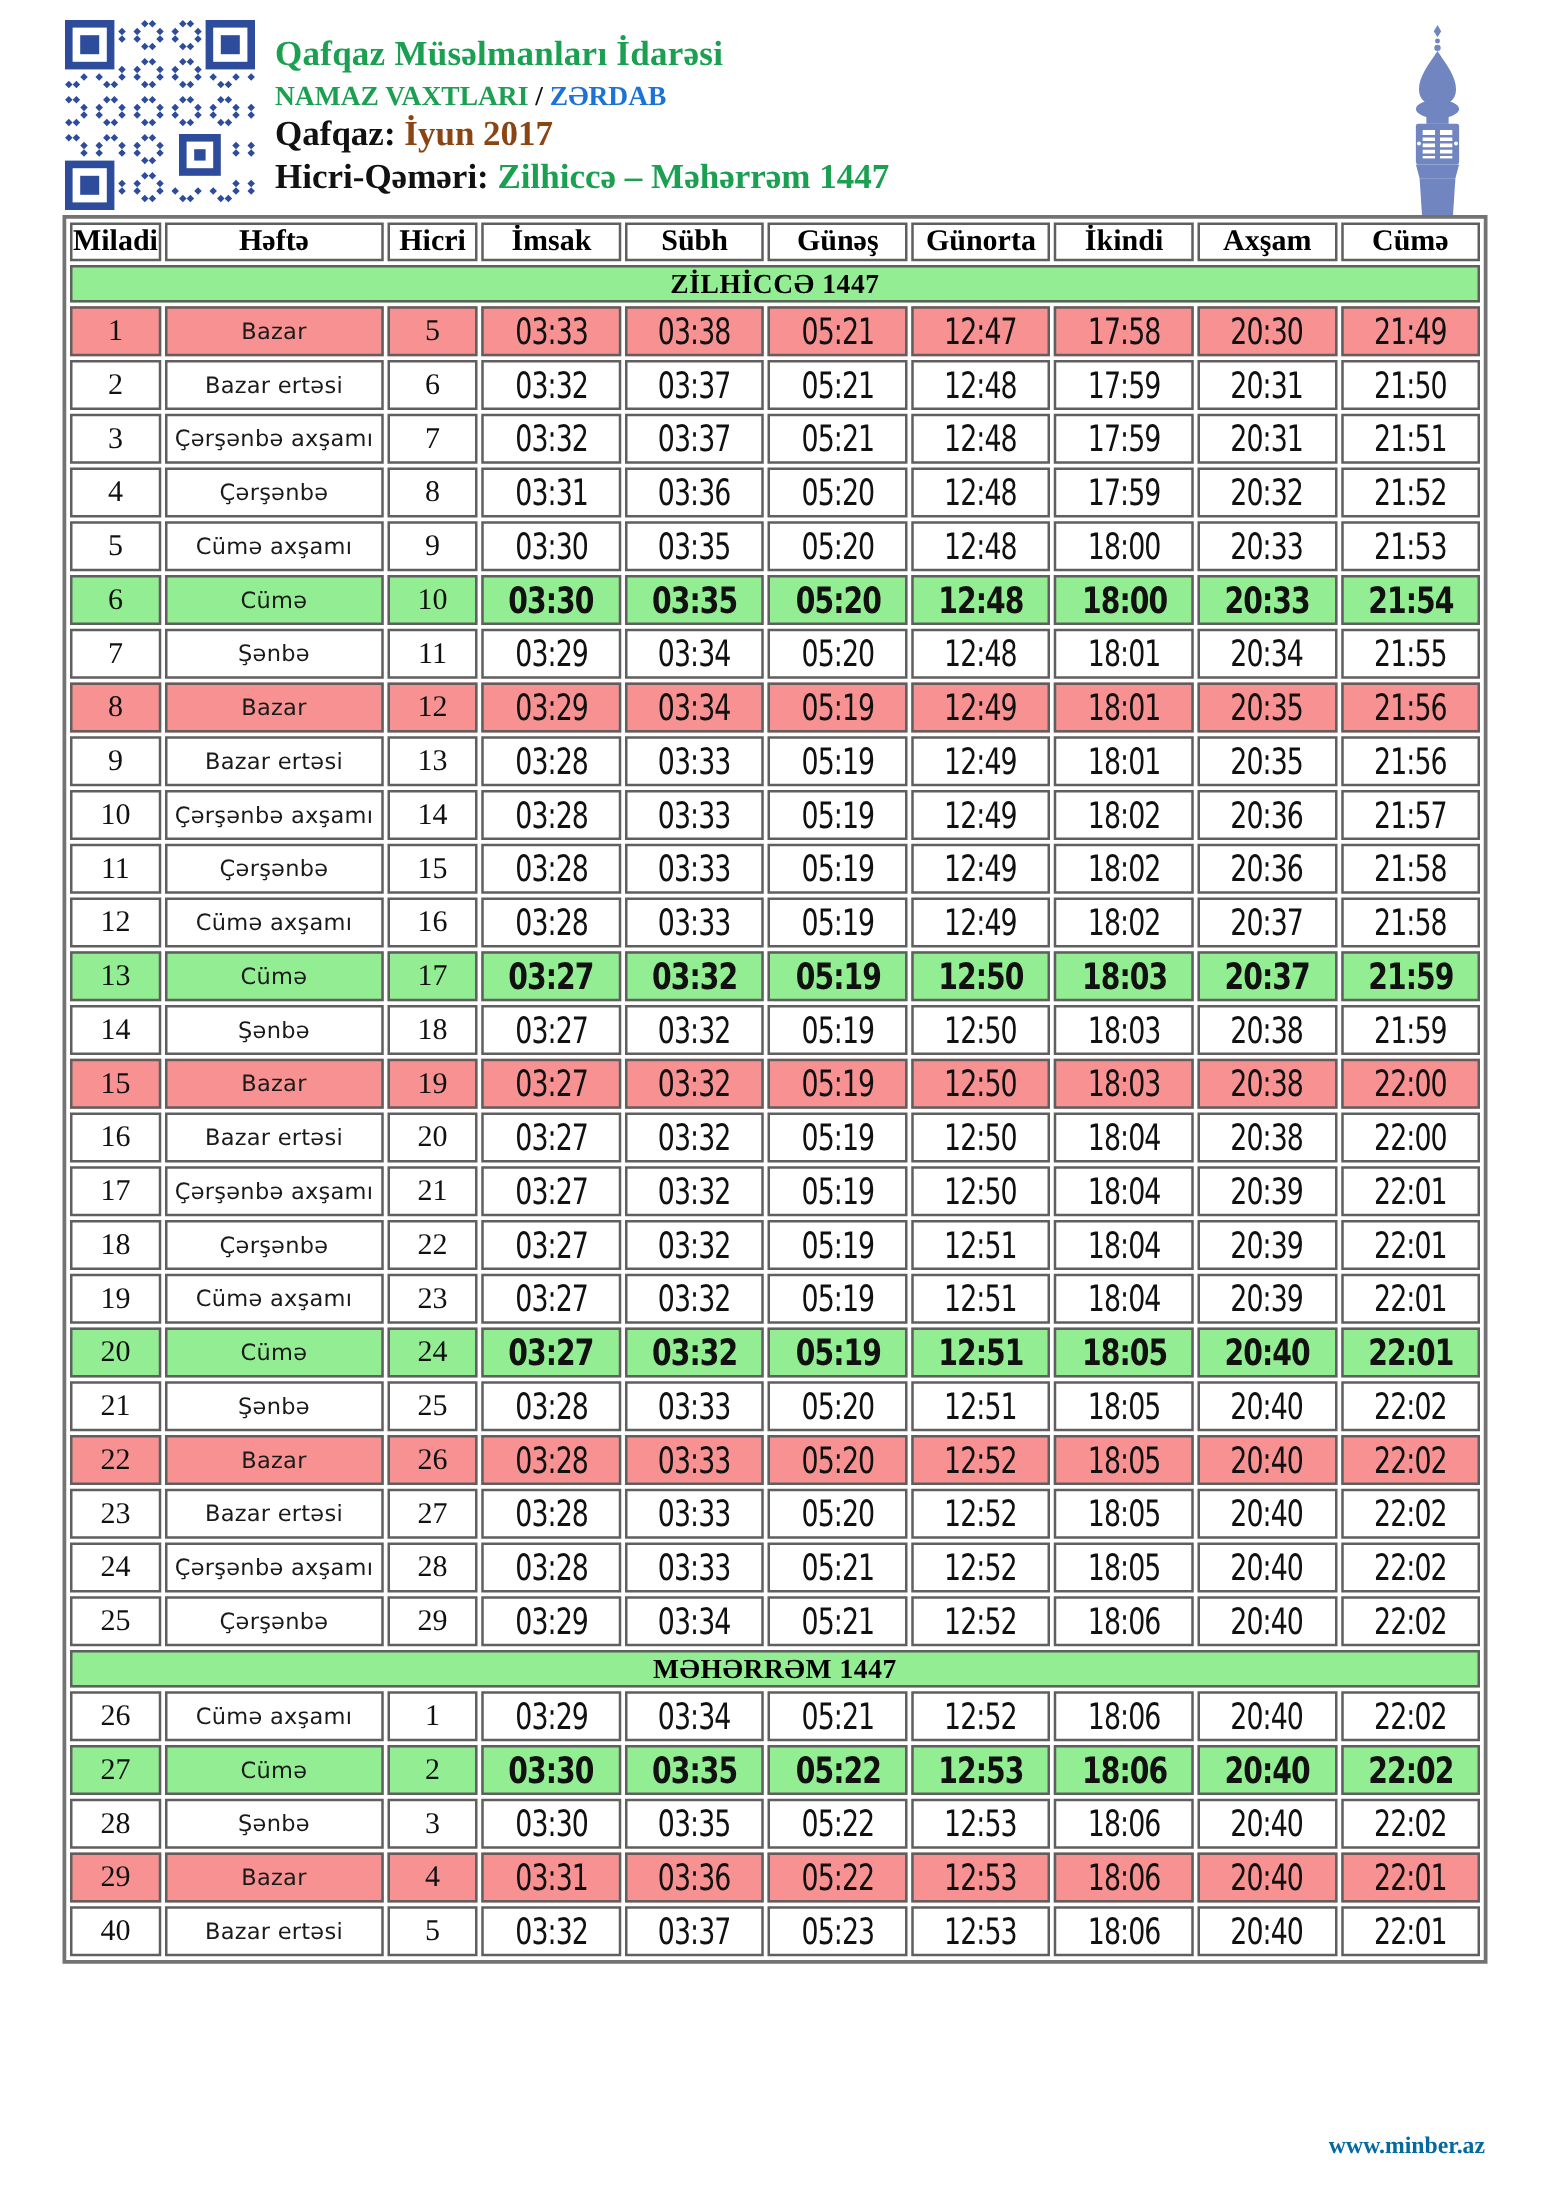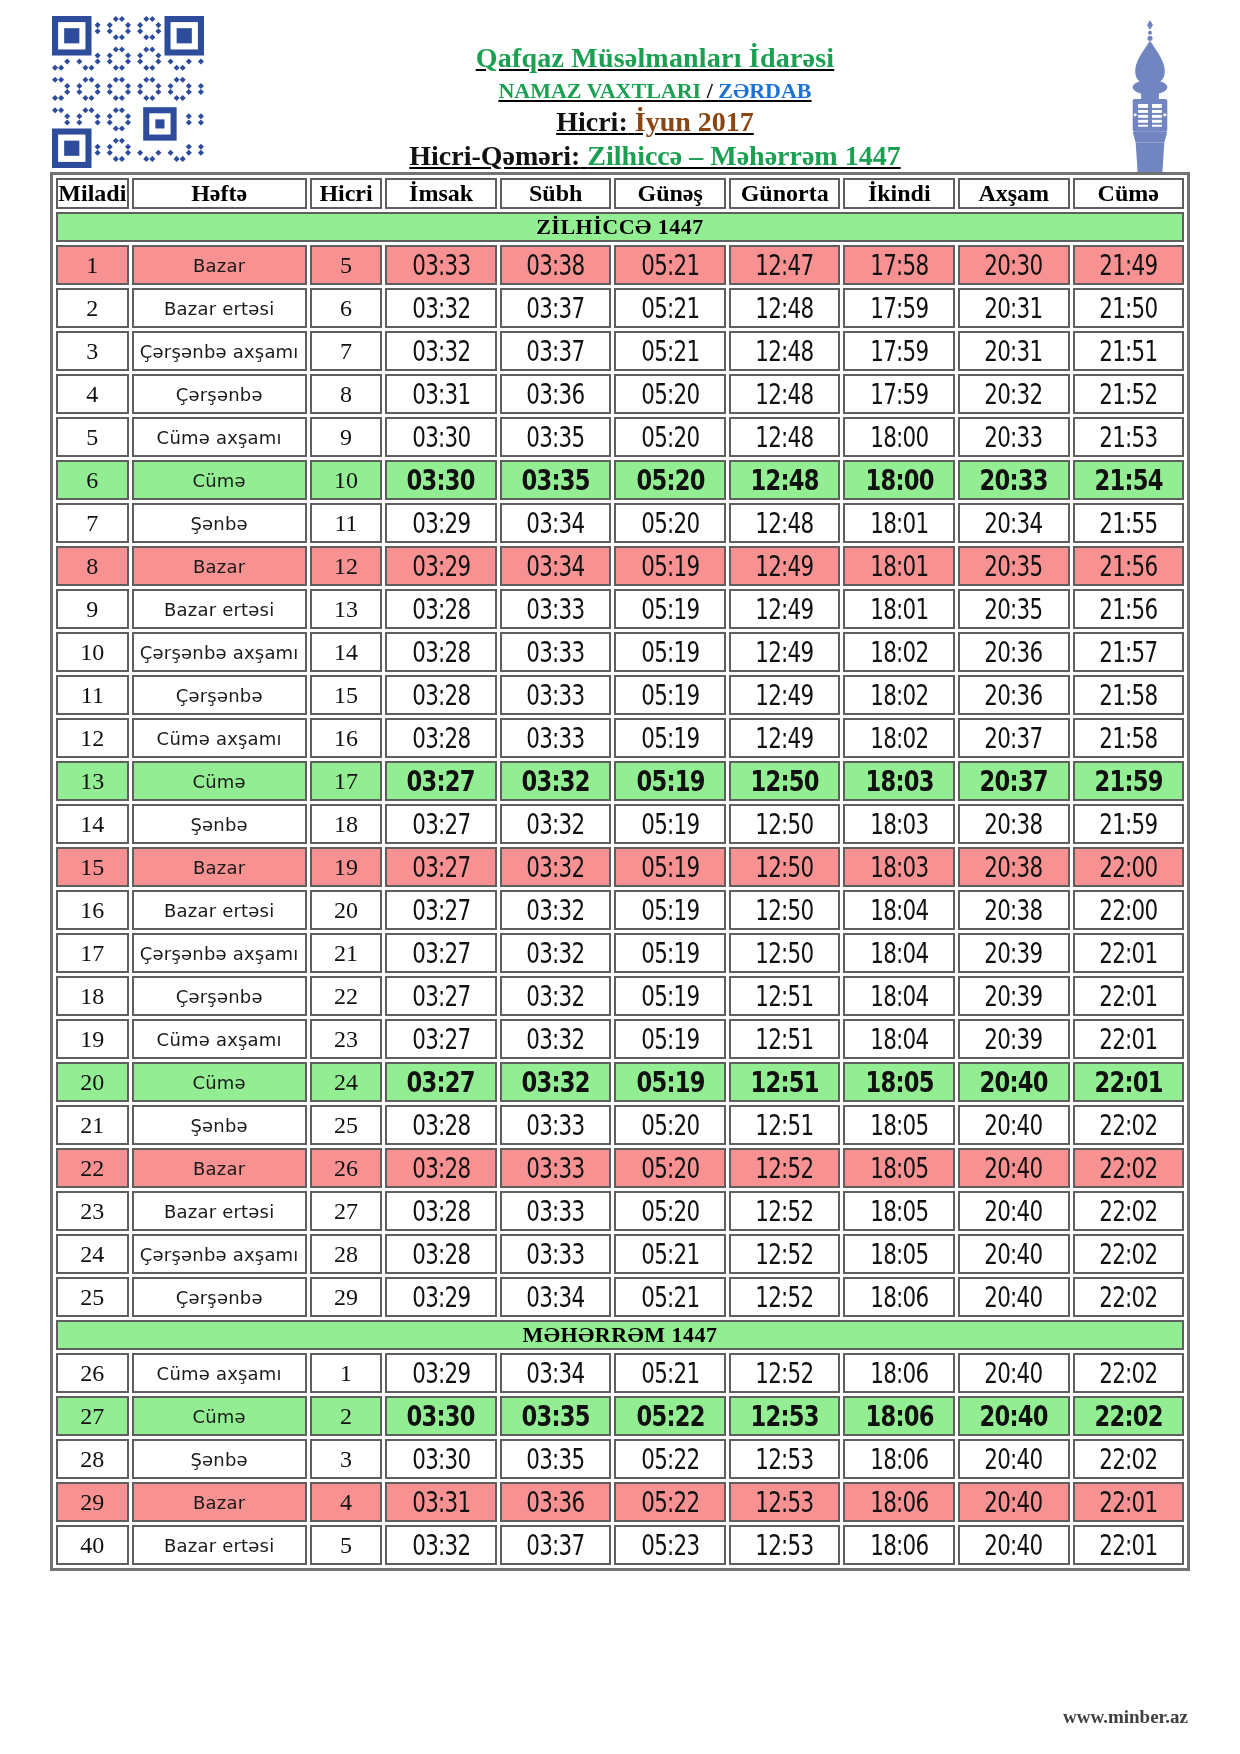--- a/index.html
+++ b/index.html
@@ -10,21 +10,21 @@
   }
   .page { width:1240px; height:1754px; position:relative; }
 
   
   .header-block { position:absolute; left:0; top:0; width:1240px; height:172px; }
   .qr-wrap { position:absolute; left:52px; top:16px; width:152px; height:152px; }
   .qr-wrap svg { width:100%; height:100%; }
   .minaret-wrap { position:absolute; right:42px; top:20px; width:96px; height:168px; }
   .minaret-wrap svg { width:100%; height:100%; }
 
-  .titles { position:absolute; left:220px; right:150px; top:42px; text-align:center;text-decoration:underline; }
+  .titles { position:absolute; left:220px; right:150px; top:28px; text-align:left; }
   .t-org   { font-size:28px; font-weight:bold; color:var(--green); letter-spacing:.2px; }
   .t-main  { font-size:22px; font-weight:bold; margin-top:4px; }
   .t-main .green { color:var(--green); }
   .t-main .sep   { color:#111111; }
   .t-main .blue  { color:var(--blue); }
   .t-line  { font-size:28px; font-weight:bold; color:#111111; margin-top:2px; }
   .t-line .brown { color:var(--brown); }
   .t-line .green { color:var(--green); }
 
   
@@ -51,21 +51,21 @@
   .wd  { font-family:"DejaVu Sans", sans-serif; font-size:18px; color:#1a1a1a; letter-spacing:.2px; }
   .tm  {
     display:inline-block; transform:scaleX(.74);
     font-family:"DejaVu Sans", sans-serif; font-size:29px; letter-spacing:-1px; color:#111111;
   }
   tr.fri .tm { font-weight:bold; transform:scaleX(.78); }
 
   
   .footer {
     position:absolute; right:52px; top:1706px;
-    font-family:"Liberation Serif", serif; font-size:19px; font-weight:bold; color:#404040;
+    font-family:"Liberation Serif", serif; font-size:19px; font-weight:bold; color:#0369a1;
     text-decoration:none;
     margin-left:45px;
   }
 </style>
 </head>
 <body>
 
 <div class="page">
 
   <div class="header-block">
@@ -213,21 +213,21 @@
           <rect x="96.6" y="64.6" width="2.8" height="2.8" fill="#2E4C9C" transform="rotate(45 98 66)"></rect>
           <rect x="96.6" y="68.6" width="2.8" height="2.8" fill="#2E4C9C" transform="rotate(45 98 70)"></rect>
           <rect x="96.6" y="84.6" width="2.8" height="2.8" fill="#2E4C9C" transform="rotate(45 98 86)"></rect>
           <rect x="96.6" y="88.6" width="2.8" height="2.8" fill="#2E4C9C" transform="rotate(45 98 90)"></rect>
         </svg>
     </div>
 
     <div class="titles">
       <div class="t-org">Qafqaz Müsəlmanları İdarəsi</div>
       <div class="t-main"><span class="green">NAMAZ VAXTLARI</span><span class="sep"> / </span><span class="blue">ZƏRDAB</span></div>
-      <div class="t-line"><span>Hicri:</span> <span class="brown">İyun 2017</span></div>
+      <div class="t-line"><span>Qafqaz:</span> <span class="brown">İyun 2017</span></div>
       <div class="t-line"><span>Hicri-Qəməri:</span> <span class="green">Zilhiccə – Məhərrəm 1447</span></div>
     </div>
 
     <div class="minaret-wrap">
       <svg viewBox="0 0 64 170">
         <g fill="var(--minaret)">
           <path d="M32 0 L35 5 L32 10 L29 5 Z"></path>
           <circle cx="32" cy="13" r="2"></circle>
           <circle cx="32" cy="18.5" r="2.6"></circle>
           <path d="M32 21 C24 33 17 42 17 52 C17 61 23.5 65 32 65 C40.5 65 47 61 47 52 C47 42 40 33 32 21 Z"></path>

